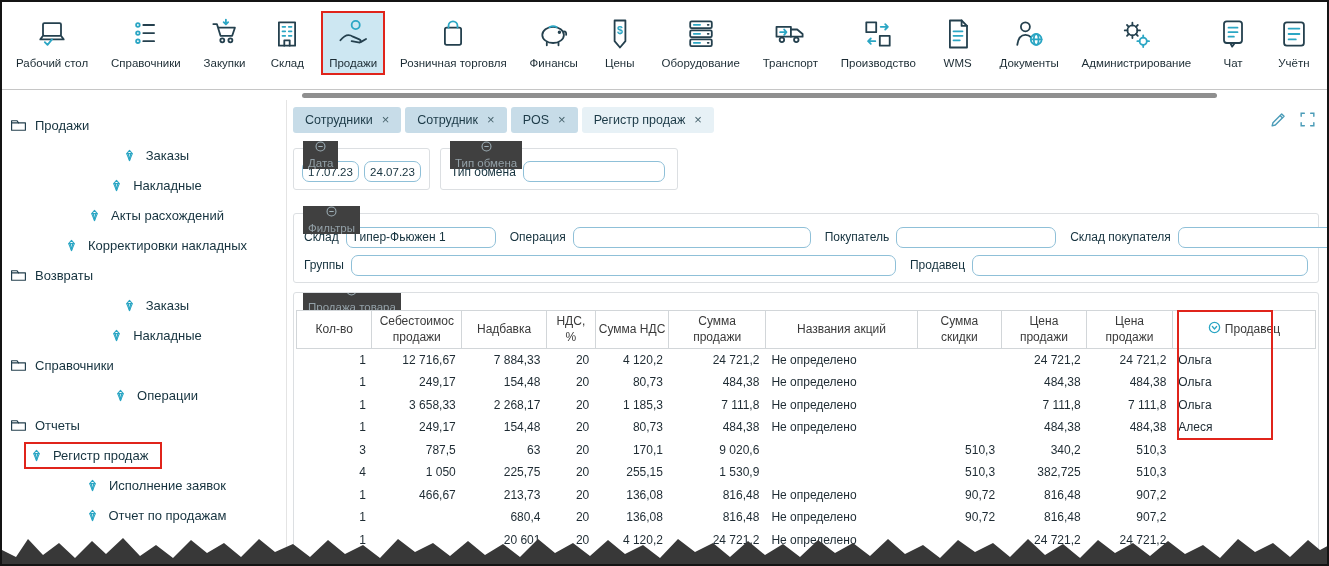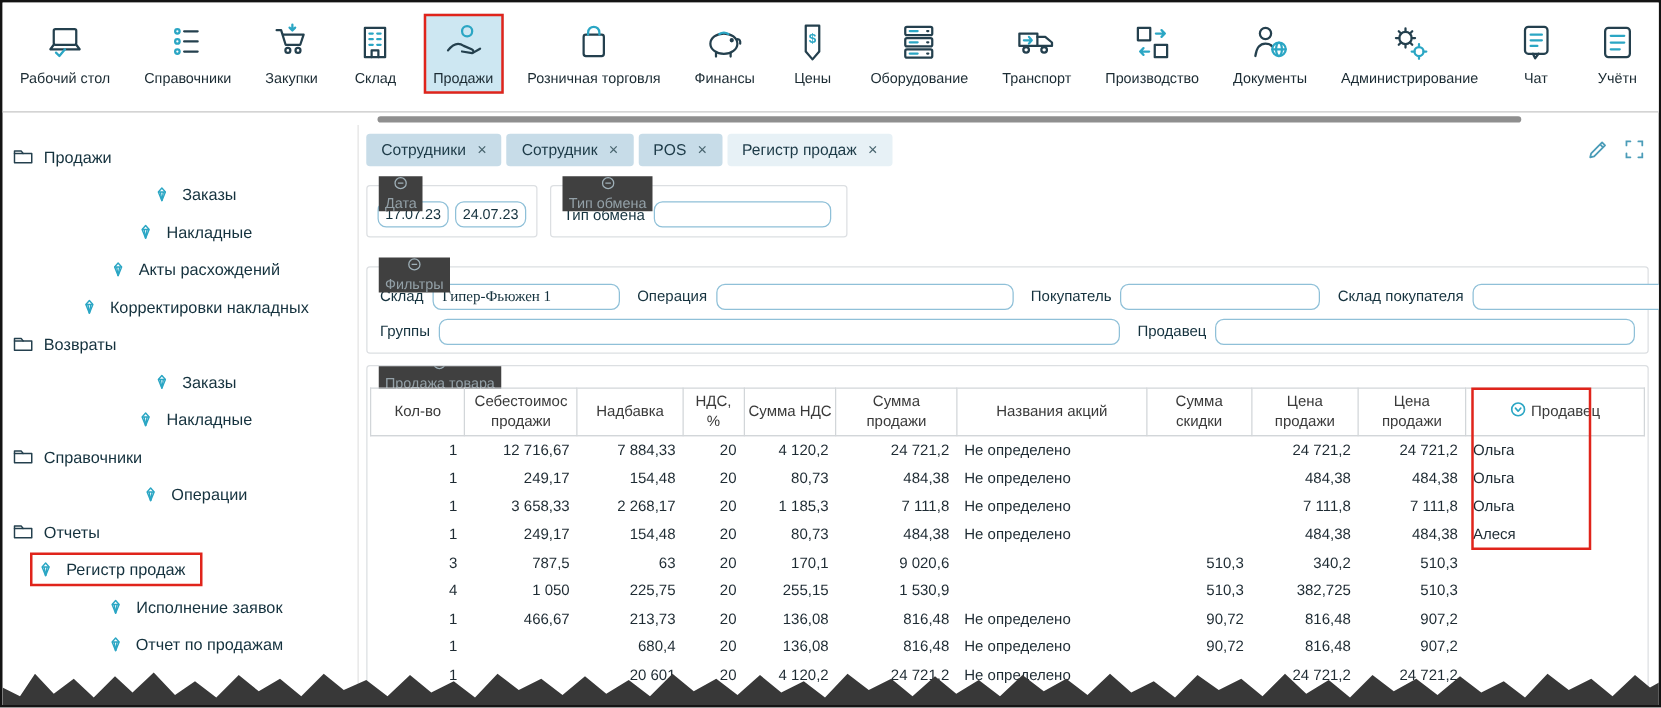--- a/index.html
+++ b/index.html
@@ -200,20 +200,30 @@
       </div>
       <div class="tb-item">
         <span class="tb-ic">
           <svg class="ico" width="36" height="36" viewBox="0 0 40 40">
             <rect x="7" y="7" width="11" height="11"></rect>
             <rect x="22" y="22" width="11" height="11"></rect>
             <path class="ac" d="M23 12 h8 m-3 -3 l3 3 -3 3 M17 28 H9 m3 -3 l-3 3 3 3"></path>
           </svg>
         </span>
         <span class="tb-lbl">Производство</span>
+      </div>
+      <div class="tb-item">
+        <span class="tb-ic">
+          <svg class="ico" width="36" height="36" viewBox="0 0 40 40">
+            <path d="M11 5 h13 l6 6 v24 H11 z"></path>
+            <path d="M24 5 v6 h6"></path>
+            <path class="ac" d="M15 17 h10 M15 22 h10 M15 27 h7"></path>
+          </svg>
+        </span>
+        <span class="tb-lbl">WMS</span>
       </div>
       <div class="tb-item">
         <span class="tb-ic">
           <svg class="ico" width="36" height="36" viewBox="0 0 40 40">
             <circle cx="16" cy="12" r="5"></circle>
             <path d="M7 32 q1.5 -11 9 -11 q4 0 6 2.5"></path>
             <circle class="ac" cx="28" cy="26" r="6"></circle>
             <path class="ac" d="M22 26 h12"></path>
             <ellipse class="ac" cx="28" cy="26" rx="2.6" ry="6"></ellipse>
           </svg>
@@ -461,21 +471,21 @@
             <svg width="11" height="11" viewBox="0 0 16 16" style="stroke:#9fb0b8;fill:none;stroke-width:1.5">
                 <circle cx="8" cy="8" r="6.5"></circle>
                 <path d="M4.8 8 h6.4"></path>
               </svg>
           </span>
           <span>Фильтры</span>
         </div>
         <div class="f-row" id="f-row-1">
             <div class="f-pair">
               <label class="f-lbl">Склад</label>
-              <input class="inp" value="Гипер-Фьюжен 1" style="width: 150px; font-family: Liberation Serif, serif;">
+              <input class="inp" value="Гипер-Фьюжен 1" style="width: 150px;">
             </div>
             <div class="f-pair">
               <label class="f-lbl">Операция</label>
               <input class="inp" style="width: 238px;">
             </div>
             <div class="f-pair">
               <label class="f-lbl">Покупатель</label>
               <input class="inp" style="width: 160px;">
             </div>
             <div class="f-pair" style="flex: 1 1 0%;">

